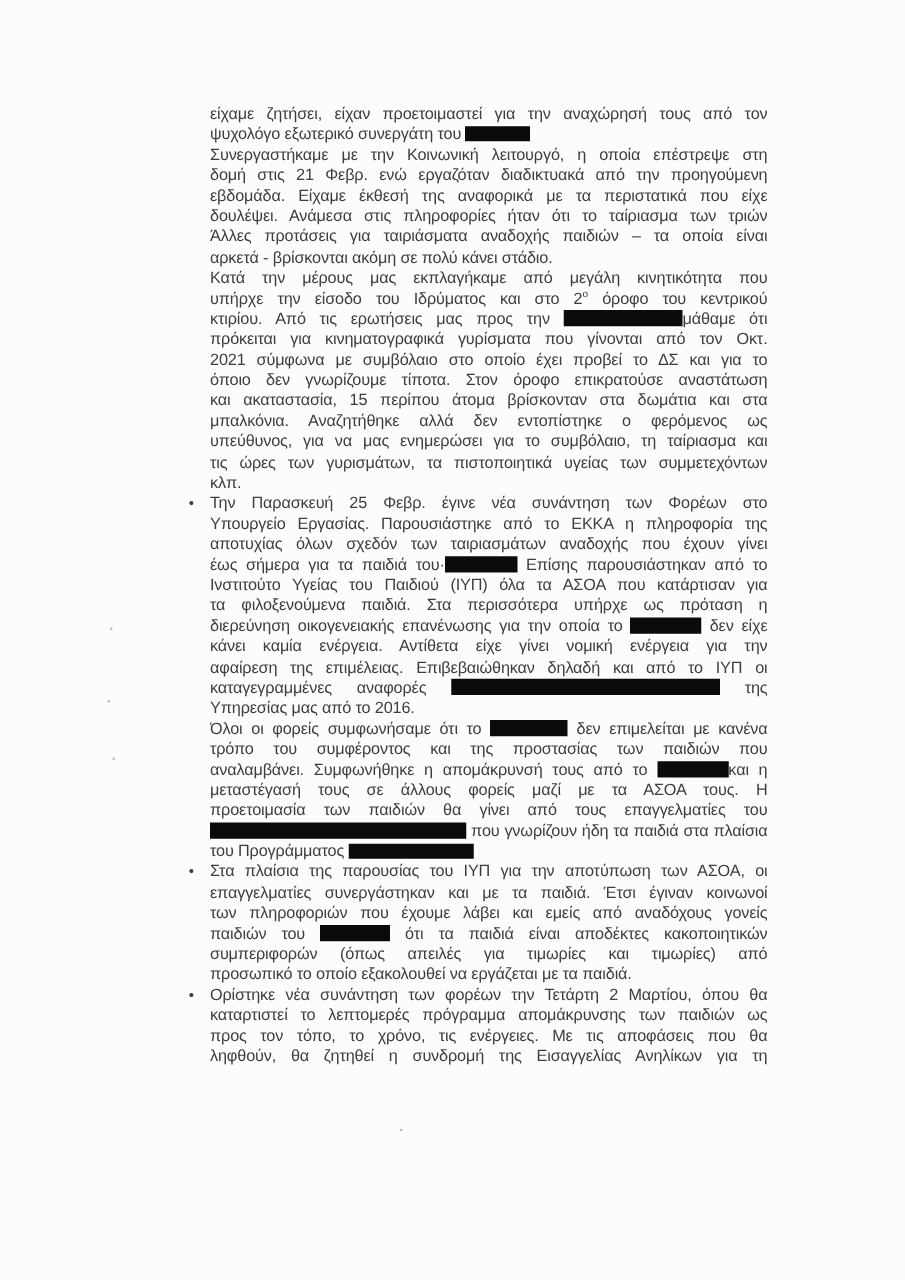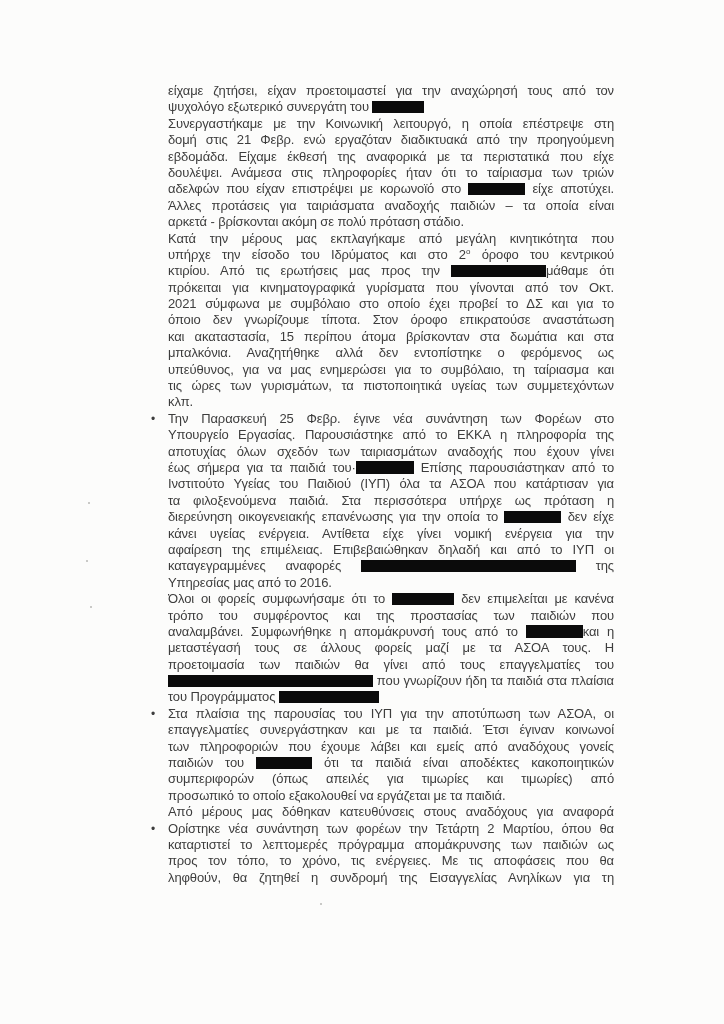--- a/index.html
+++ b/index.html
@@ -66,23 +66,22 @@
 
 <div class="page">
   <div class="content">
       <div class="block">
         <div class="line just">είχαμε ζητήσει, είχαν προετοιμαστεί για την αναχώρησή τους από τον</div>
         <div class="line">ψυχολόγο εξωτερικό συνεργάτη του <span class="redact" style="width: 52px;"></span></div>
         <div class="line just">Συνεργαστήκαμε με την Κοινωνική λειτουργό, η οποία επέστρεψε στη</div>
         <div class="line just">δομή στις 21 Φεβρ. ενώ εργαζόταν διαδικτυακά από την προηγούμενη</div>
         <div class="line just">εβδομάδα. Είχαμε έκθεσή της αναφορικά με τα περιστατικά που είχε</div>
         <div class="line just">δουλέψει. Ανάμεσα στις πληροφορίες ήταν ότι το ταίριασμα των τριών</div>
-        <div class="line just">αδελφών που είχαν επιστρέψει με κορωνοϊό στο <span class="redact" style="width: 57px;"></span> είχε αποτύχει.</div>
         <div class="line just">Άλλες προτάσεις για ταιριάσματα αναδοχής παιδιών – τα οποία είναι</div>
-        <div class="line">αρκετά - βρίσκονται ακόμη σε πολύ πρόταση στάδιο.</div>
+        <div class="line">αρκετά - βρίσκονται ακόμη σε πολύ κάνει στάδιο.</div>
         <div class="line just">Κατά την μέρους μας εκπλαγήκαμε από μεγάλη κινητικότητα που</div>
         <div class="line just">υπήρχε την είσοδο του Ιδρύματος και στο 2<sup>ο</sup> όροφο του κεντρικού</div>
         <div class="line just">κτιρίου. Από τις ερωτήσεις μας προς την <span class="redact" style="width: 95px;"></span>μάθαμε ότι</div>
         <div class="line just">πρόκειται για κινηματογραφικά γυρίσματα που γίνονται από τον Οκτ.</div>
         <div class="line just">2021 σύμφωνα με συμβόλαιο στο οποίο έχει προβεί το ΔΣ και για το</div>
         <div class="line just">όποιο δεν γνωρίζουμε τίποτα. Στον όροφο επικρατούσε αναστάτωση</div>
         <div class="line just">και ακαταστασία, 15 περίπου άτομα βρίσκονταν στα δωμάτια και στα</div>
         <div class="line just">μπαλκόνια. Αναζητήθηκε αλλά δεν εντοπίστηκε ο φερόμενος ως</div>
         <div class="line just">υπεύθυνος, για να μας ενημερώσει για το συμβόλαιο, τη ταίριασμα και</div>
         <div class="line just">τις ώρες των γυρισμάτων, τα πιστοποιητικά υγείας των συμμετεχόντων</div>
@@ -90,41 +89,40 @@
       </div>
       <div class="block">
         <span class="bullet-marker">•</span>
         <div class="line just">Την Παρασκευή 25 Φεβρ. έγινε νέα συνάντηση των Φορέων στο</div>
         <div class="line just">Υπουργείο Εργασίας. Παρουσιάστηκε από το ΕΚΚΑ η πληροφορία της</div>
         <div class="line just">αποτυχίας όλων σχεδόν των ταιριασμάτων αναδοχής που έχουν γίνει</div>
         <div class="line just">έως σήμερα για τα παιδιά του·<span class="redact" style="width: 58px;"></span> Επίσης παρουσιάστηκαν από το</div>
         <div class="line just">Ινστιτούτο Υγείας του Παιδιού (ΙΥΠ) όλα τα ΑΣΟΑ που κατάρτισαν για</div>
         <div class="line just">τα φιλοξενούμενα παιδιά. Στα περισσότερα υπήρχε ως πρόταση η</div>
         <div class="line just">διερεύνηση οικογενειακής επανένωσης για την οποία το <span class="redact" style="width: 57px;"></span> δεν είχε</div>
-        <div class="line just">κάνει υγείας ενέργεια. Αντίθετα είχε γίνει νομική ενέργεια για την</div>
+        <div class="line just">κάνει καμία ενέργεια. Αντίθετα είχε γίνει νομική ενέργεια για την</div>
         <div class="line just">αφαίρεση της επιμέλειας. Επιβεβαιώθηκαν δηλαδή και από το ΙΥΠ οι</div>
         <div class="line just">καταγεγραμμένες αναφορές <span class="redact" style="width: 215px;"></span> της</div>
         <div class="line">Υπηρεσίας μας από το 2016.</div>
         <div class="line just">Όλοι οι φορείς συμφωνήσαμε ότι το <span class="redact" style="width: 62px;"></span> δεν επιμελείται με κανένα</div>
         <div class="line just">τρόπο του συμφέροντος και της προστασίας των παιδιών που</div>
         <div class="line just">αναλαμβάνει. Συμφωνήθηκε η απομάκρυνσή τους από το <span class="redact" style="width: 57px;"></span>και η</div>
         <div class="line just">μεταστέγασή τους σε άλλους φορείς μαζί με τα ΑΣΟΑ τους. Η</div>
         <div class="line just">προετοιμασία των παιδιών θα γίνει από τους επαγγελματίες του</div>
         <div class="line just"><span class="redact" style="width: 205px;"></span> που γνωρίζουν ήδη τα παιδιά στα πλαίσια</div>
         <div class="line">του Προγράμματος <span class="redact" style="width: 100px;"></span></div>
       </div>
       <div class="block">
         <span class="bullet-marker">•</span>
         <div class="line just">Στα πλαίσια της παρουσίας του ΙΥΠ για την αποτύπωση των ΑΣΟΑ, οι</div>
         <div class="line just">επαγγελματίες συνεργάστηκαν και με τα παιδιά. Έτσι έγιναν κοινωνοί</div>
         <div class="line just">των πληροφοριών που έχουμε λάβει και εμείς από αναδόχους γονείς</div>
         <div class="line just">παιδιών του <span class="redact" style="width: 56px;"></span> ότι τα παιδιά είναι αποδέκτες κακοποιητικών</div>
         <div class="line just">συμπεριφορών (όπως απειλές για τιμωρίες και τιμωρίες) από</div>
         <div class="line">προσωπικό το οποίο εξακολουθεί να εργάζεται με τα παιδιά.</div>
-        <div class="line just">Από μέρους μας δόθηκαν κατευθύνσεις στους αναδόχους για αναφορά</div>
       </div>
       <div class="block">
         <span class="bullet-marker">•</span>
         <div class="line just">Ορίστηκε νέα συνάντηση των φορέων την Τετάρτη 2 Μαρτίου, όπου θα</div>
         <div class="line just">καταρτιστεί το λεπτομερές πρόγραμμα απομάκρυνσης των παιδιών ως</div>
         <div class="line just">προς τον τόπο, το χρόνο, τις ενέργειες. Με τις αποφάσεις που θα</div>
         <div class="line just">ληφθούν, θα ζητηθεί η συνδρομή της Εισαγγελίας Ανηλίκων για τη</div>
       </div>
     </div>
   <div class="speck" style="left:88px;top:502px;width:2px;height:2px;"></div>

